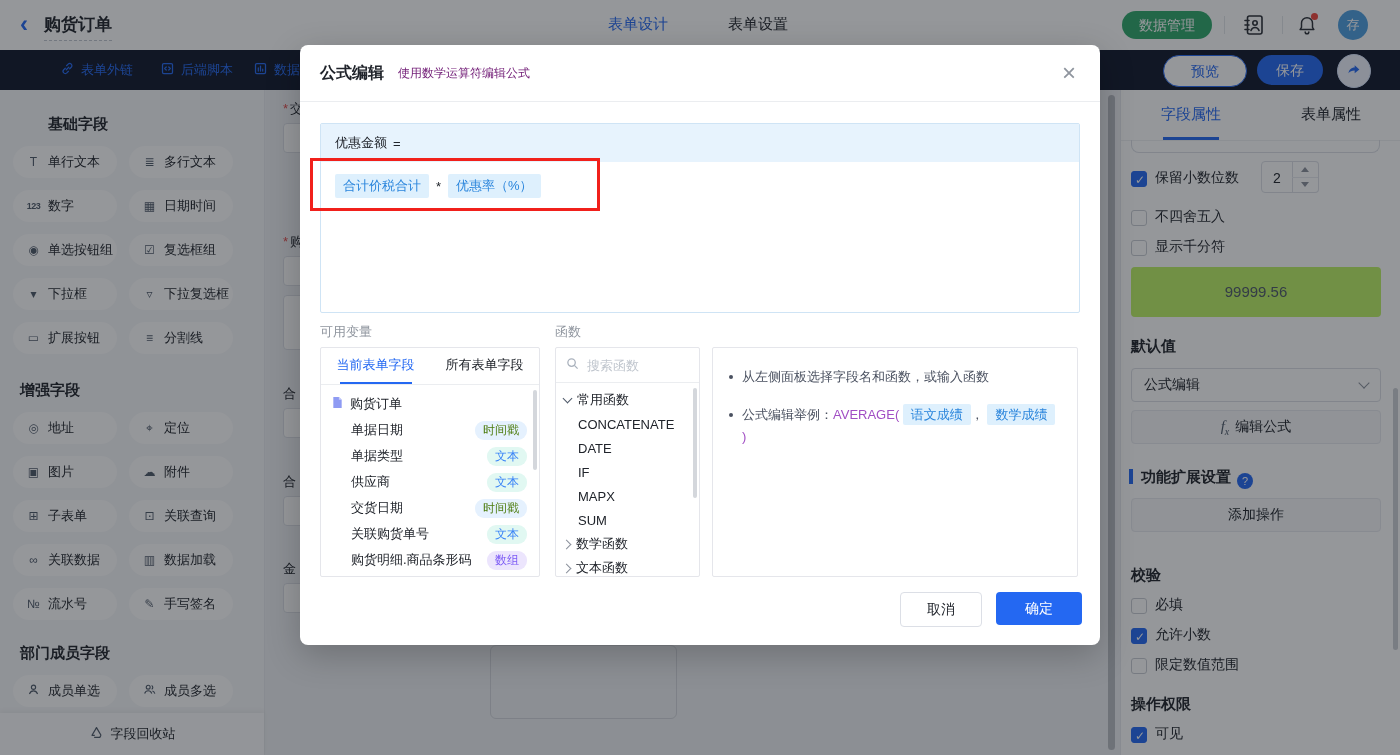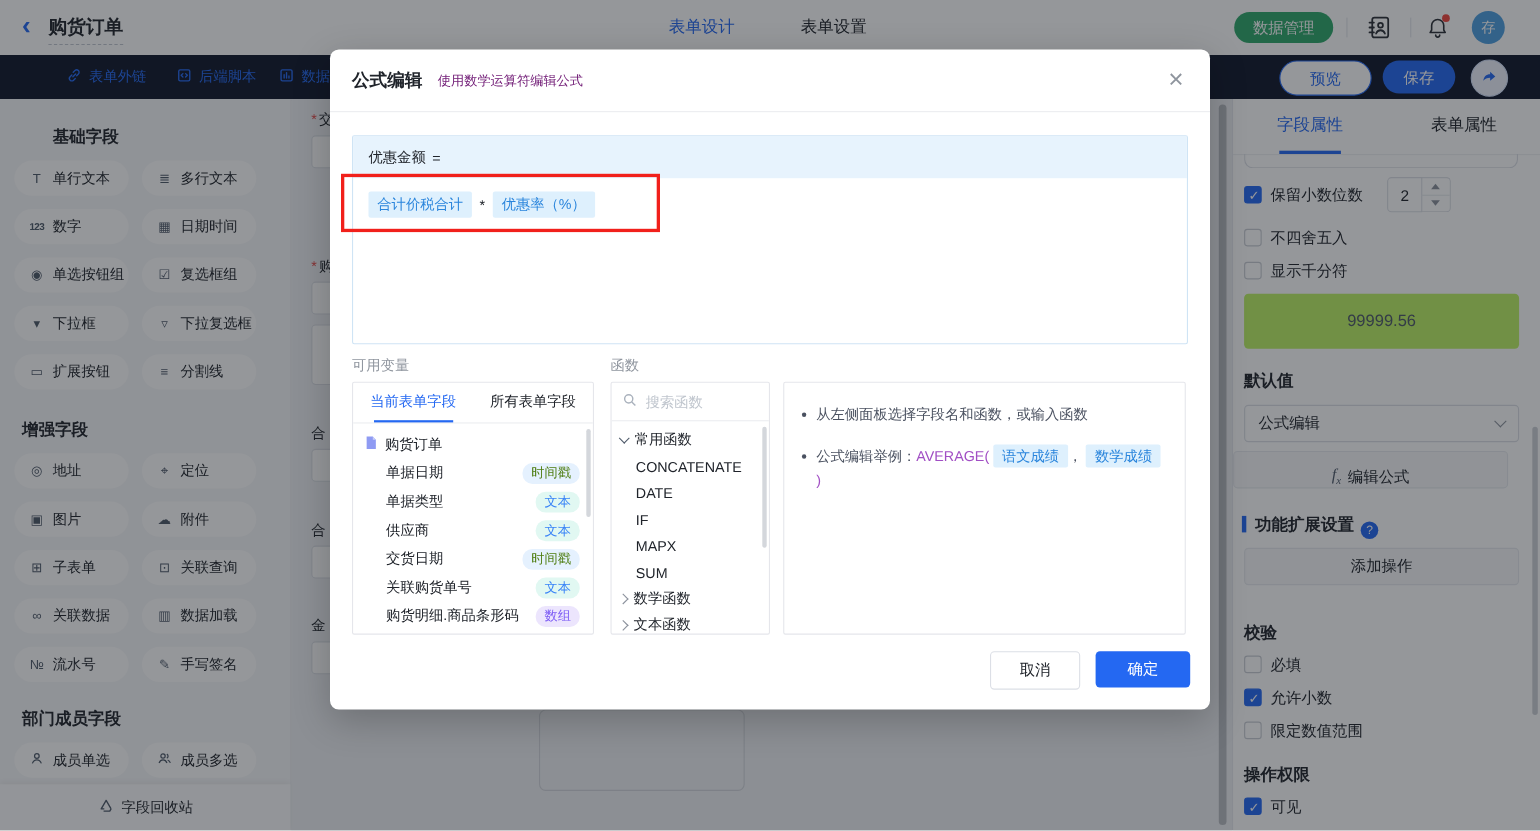--- a/index.html
+++ b/index.html
@@ -47,21 +47,21 @@
   .canvas-outline{left:225px;top:555px;width:185px;height:72px;border:1px solid #d3d6dc;border-radius:6px;}
   .canvas-scroll{left:843px;top:5px;width:7px;height:655px;background:#b9bcc2;border-radius:4px;}
   
   .rpanel{left:1120px;top:90px;width:280px;height:665px;background:#fff;border-left:1px solid #e8eaee;box-sizing:border-box;}
   .rtabs{left:0;top:0;width:280px;height:50px;border-bottom:1px solid #eef0f3;display:flex;}
   .rtab{flex:1;text-align:center;line-height:48px;font-size:15px;cursor:pointer;position:relative;}
   .rtab.active{color:#2468f2;}
   .rtab.active::after{content:"";position:absolute;left:50%;margin-left:-28px;bottom:0;width:56px;height:3px;background:#2468f2;}
   .partialbox{left:10px;top:50px;width:249px;height:13px;border:1px solid #dcdfe6;border-top:none;
     border-radius:0 0 8px 8px;box-sizing:border-box;}
-  .cbrow{display:flex;align-items:flex-start;gap:8px;}
+  .cbrow{display:flex;align-items:flex-end;gap:8px;}
   .cb{width:16px;height:16px;border:1px solid #c9cdd4;border-radius:3px;background:#fff;box-sizing:border-box;
     cursor:pointer;flex:0 0 16px;position:relative;}
   .cb.checked{background:#2468f2;border-color:#2468f2;}
   .cb.checked::after{content:"✓";position:absolute;left:0;top:0;width:16px;height:16px;color:#fff;
     font-size:12px;line-height:16px;text-align:center;}
   .cblabel{font-size:14px;color:#20242b;}
   .numinput{left:130px;top:-8px;width:32px;height:32px;border:1px solid #dcdfe6;border-radius:4px 0 0 4px;
     text-align:center;line-height:32px;font-size:14px;box-sizing:border-box;background:#fff;}
   .stepper{left:161px;top:-8px;width:27px;height:32px;border:1px solid #dcdfe6;border-left:none;
     border-radius:0 4px 4px 0;box-sizing:border-box;display:flex;flex-direction:column;}
@@ -369,21 +369,21 @@
       <div class="cb"></div>
       <span class="cblabel">显示千分符</span>
     </div>
     <div class="abs previewbox">99999.56</div>
 
     <div class="abs rtitle" style="left:10px;top:247px;">默认值</div>
     <div class="abs rselect">
       <span>公式编辑</span>
       <span class="chev-dn"></span>
     </div>
-    <div class="abs rbtn" style="left:0;top:320px;width:250px;height:34px;align-items:flex-end;">
+    <div class="abs rbtn" style="left:10px;top:320px;width:250px;height:34px;">
       <span class="fx-i"><span>f</span><sub>x</sub></span>
       <span>编辑公式</span>
     </div>
 
     <div class="abs" style="left:8px;top:378px;">
       <span class="secbar"></span><span class="rtitle">功能扩展设置</span><span class="qicon">?</span>
     </div>
     <div class="abs rbtn" style="left:10px;top:408px;width:250px;height:34px;">
       <span>添加操作</span>
     </div>

